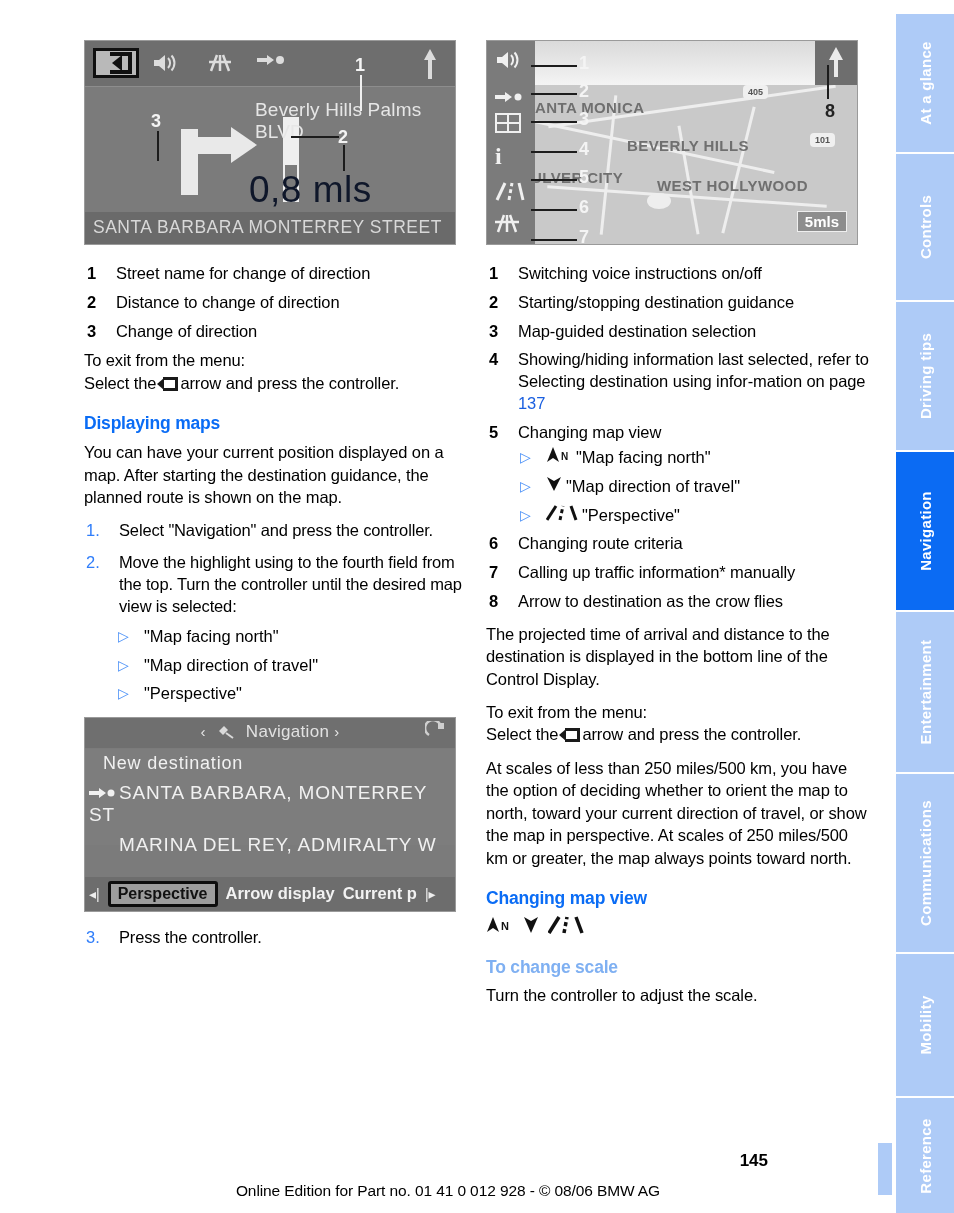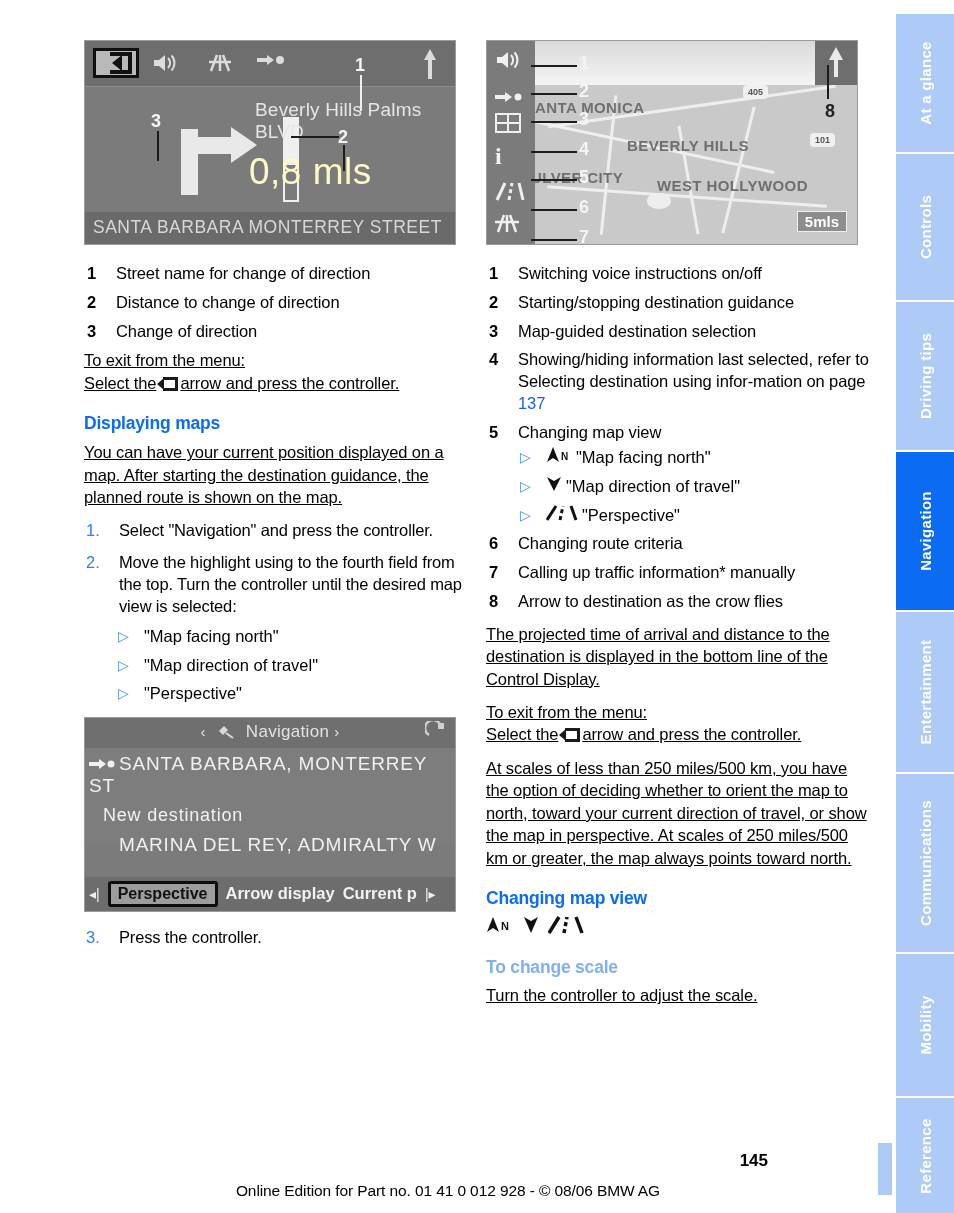--- a/index.html
+++ b/index.html
@@ -32,21 +32,20 @@
     width: 384px;
     flex: 0 0 384px;
   }
 
   
   p.body {
     margin: 0 0 11px 0;
     font-size: 16.5px;
     line-height: 1.36;
     letter-spacing: -0.1px;
-    text-decoration: underline;
   }
   h2.heading {
     margin: 19px 0 7px 0;
     font-size: 17.5px;
     font-weight: bold;
     color: #0a6cf5;
     letter-spacing: -0.2px;
   }
   h3.subheading {
     margin: 19px 0 6px 0;
@@ -162,22 +161,22 @@
     width: 46px; height: 30px;
     border: 3px solid #101010;
     background: #b9b9b9;
   }
   .av-ico { position: absolute; top: 12px; color: #dcdcdc; }
   .av-street {
     position: absolute; left: 170px; top: 58px;
     color: #e6e6e6; font-size: 19px; letter-spacing: 0.2px;
   }
   .av-dist {
-    position: absolute; left: 164px; top: 110px;
-    color: #fef9c3; font-size: 37px; letter-spacing: 0.5px;
+    position: absolute; left: 164px; top: 128px;
+    color: #0f172a; font-size: 37px; letter-spacing: 0.5px;
   }
   .av-bottom {
     position: absolute; left:0; right:0; bottom:0; height: 32px;
     background: #6a6a6a;
     color: #d8d8d8; font-size: 17.5px;
     padding: 5px 0 0 8px;
     letter-spacing: 0.5px;
   }
   .callout-num {
     position: absolute;
@@ -425,29 +424,29 @@
           <span class="nm-caret">›</span>
           <span style="position:absolute;right:10px;top:3px;">
             <svg width="20" height="20" viewBox="0 0 20 20">
                 <path d="M16 6A8 8 0 104 14" stroke="#cfcfcf" stroke-width="2.5" fill="none"></path>
                 <rect x="13" y="2" width="6" height="6" fill="#cfcfcf"></rect>
               </svg>
           </span>
         </div>
 
         <div class="nm-list">
+          <div class="nm-item">New destination</div>
           <div class="nm-item big" style="padding-left:4px;">
             <span style="display:inline-block;width:30px;">
               <svg width="26" height="12" viewBox="0 0 26 12">
                   <path d="M0 4h10V1l7 5-7 5V8H0z" fill="#f1f1f1"></path>
                   <circle cx="22" cy="6" r="3.5" fill="#f1f1f1"></circle>
                 </svg>
             </span><span>SANTA BARBARA, MONTERREY ST</span>
           </div>
-          <div class="nm-item">New destination</div>
           <div class="nm-item big" style="padding-left:34px;">MARINA DEL REY, ADMIRALTY W</div>
         </div>
 
 
         <div class="nm-bar">
           <span style="color:#eee;font-size:14px;">◂|</span>
           <span class="nm-chip">Perspective</span>
           <span class="nm-btn">Arrow display</span>
           <span class="nm-btn">Current p</span>
           <span style="color:#eee;font-size:14px;">|▸</span>

